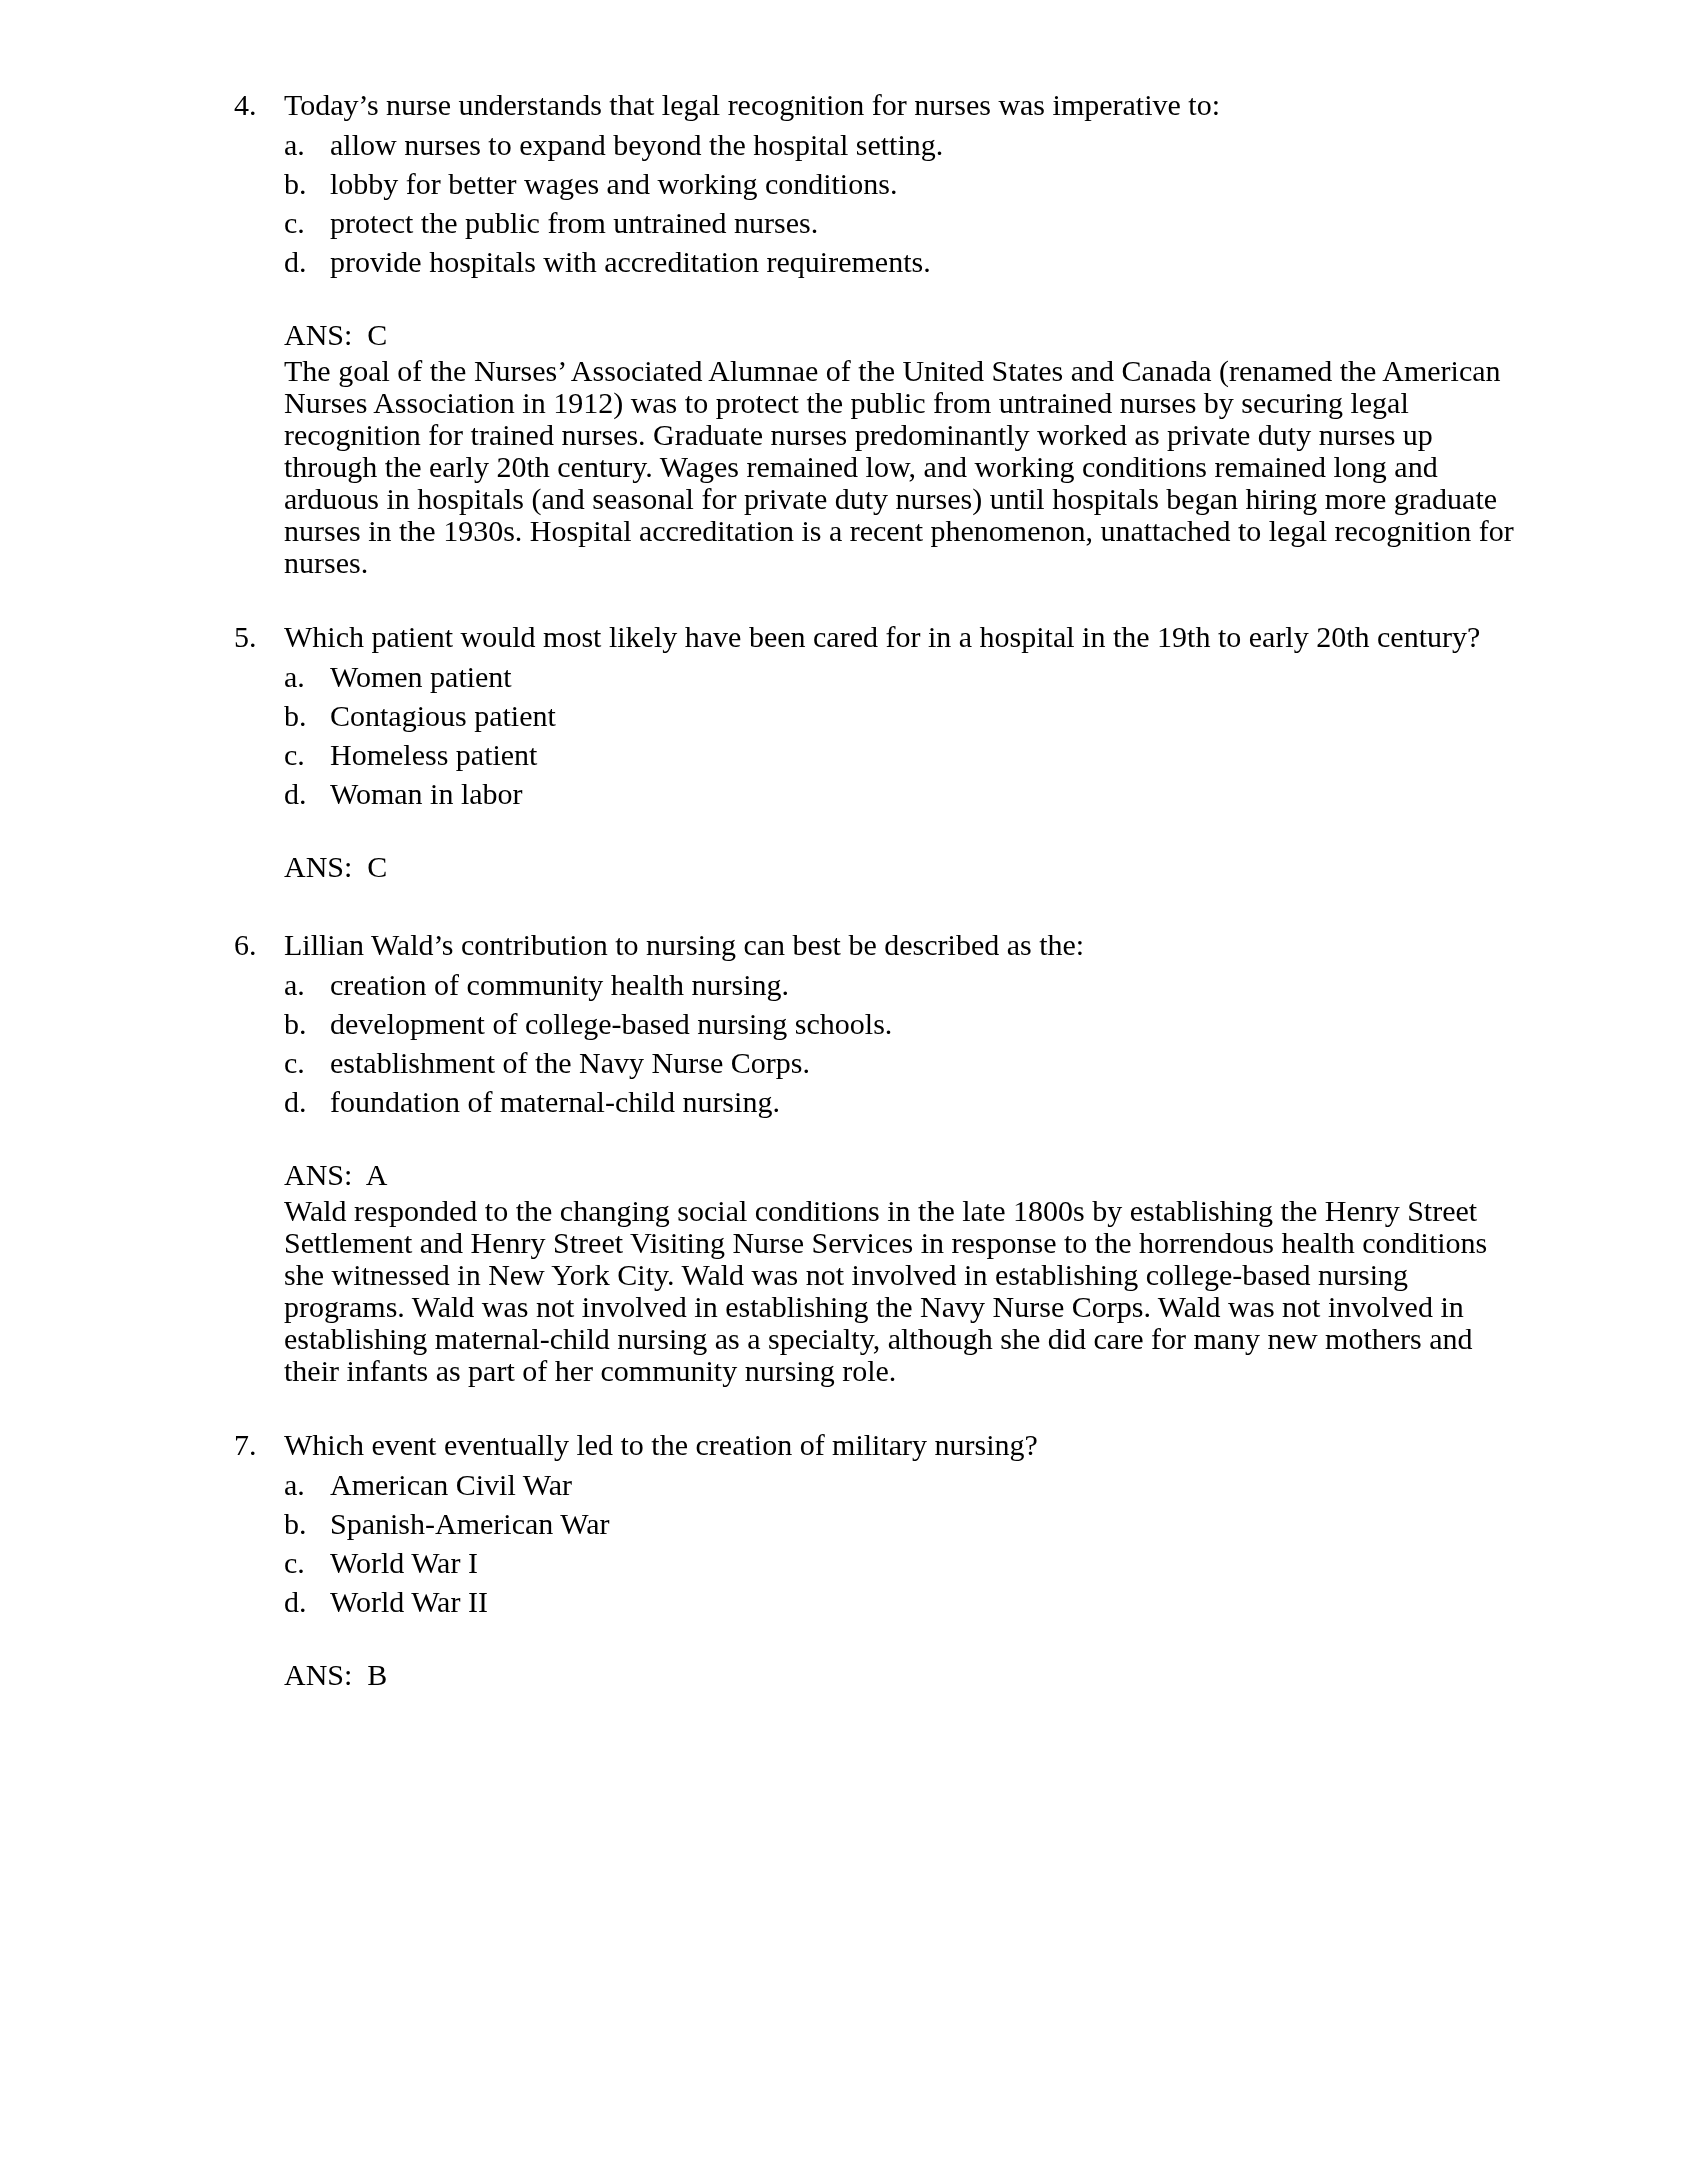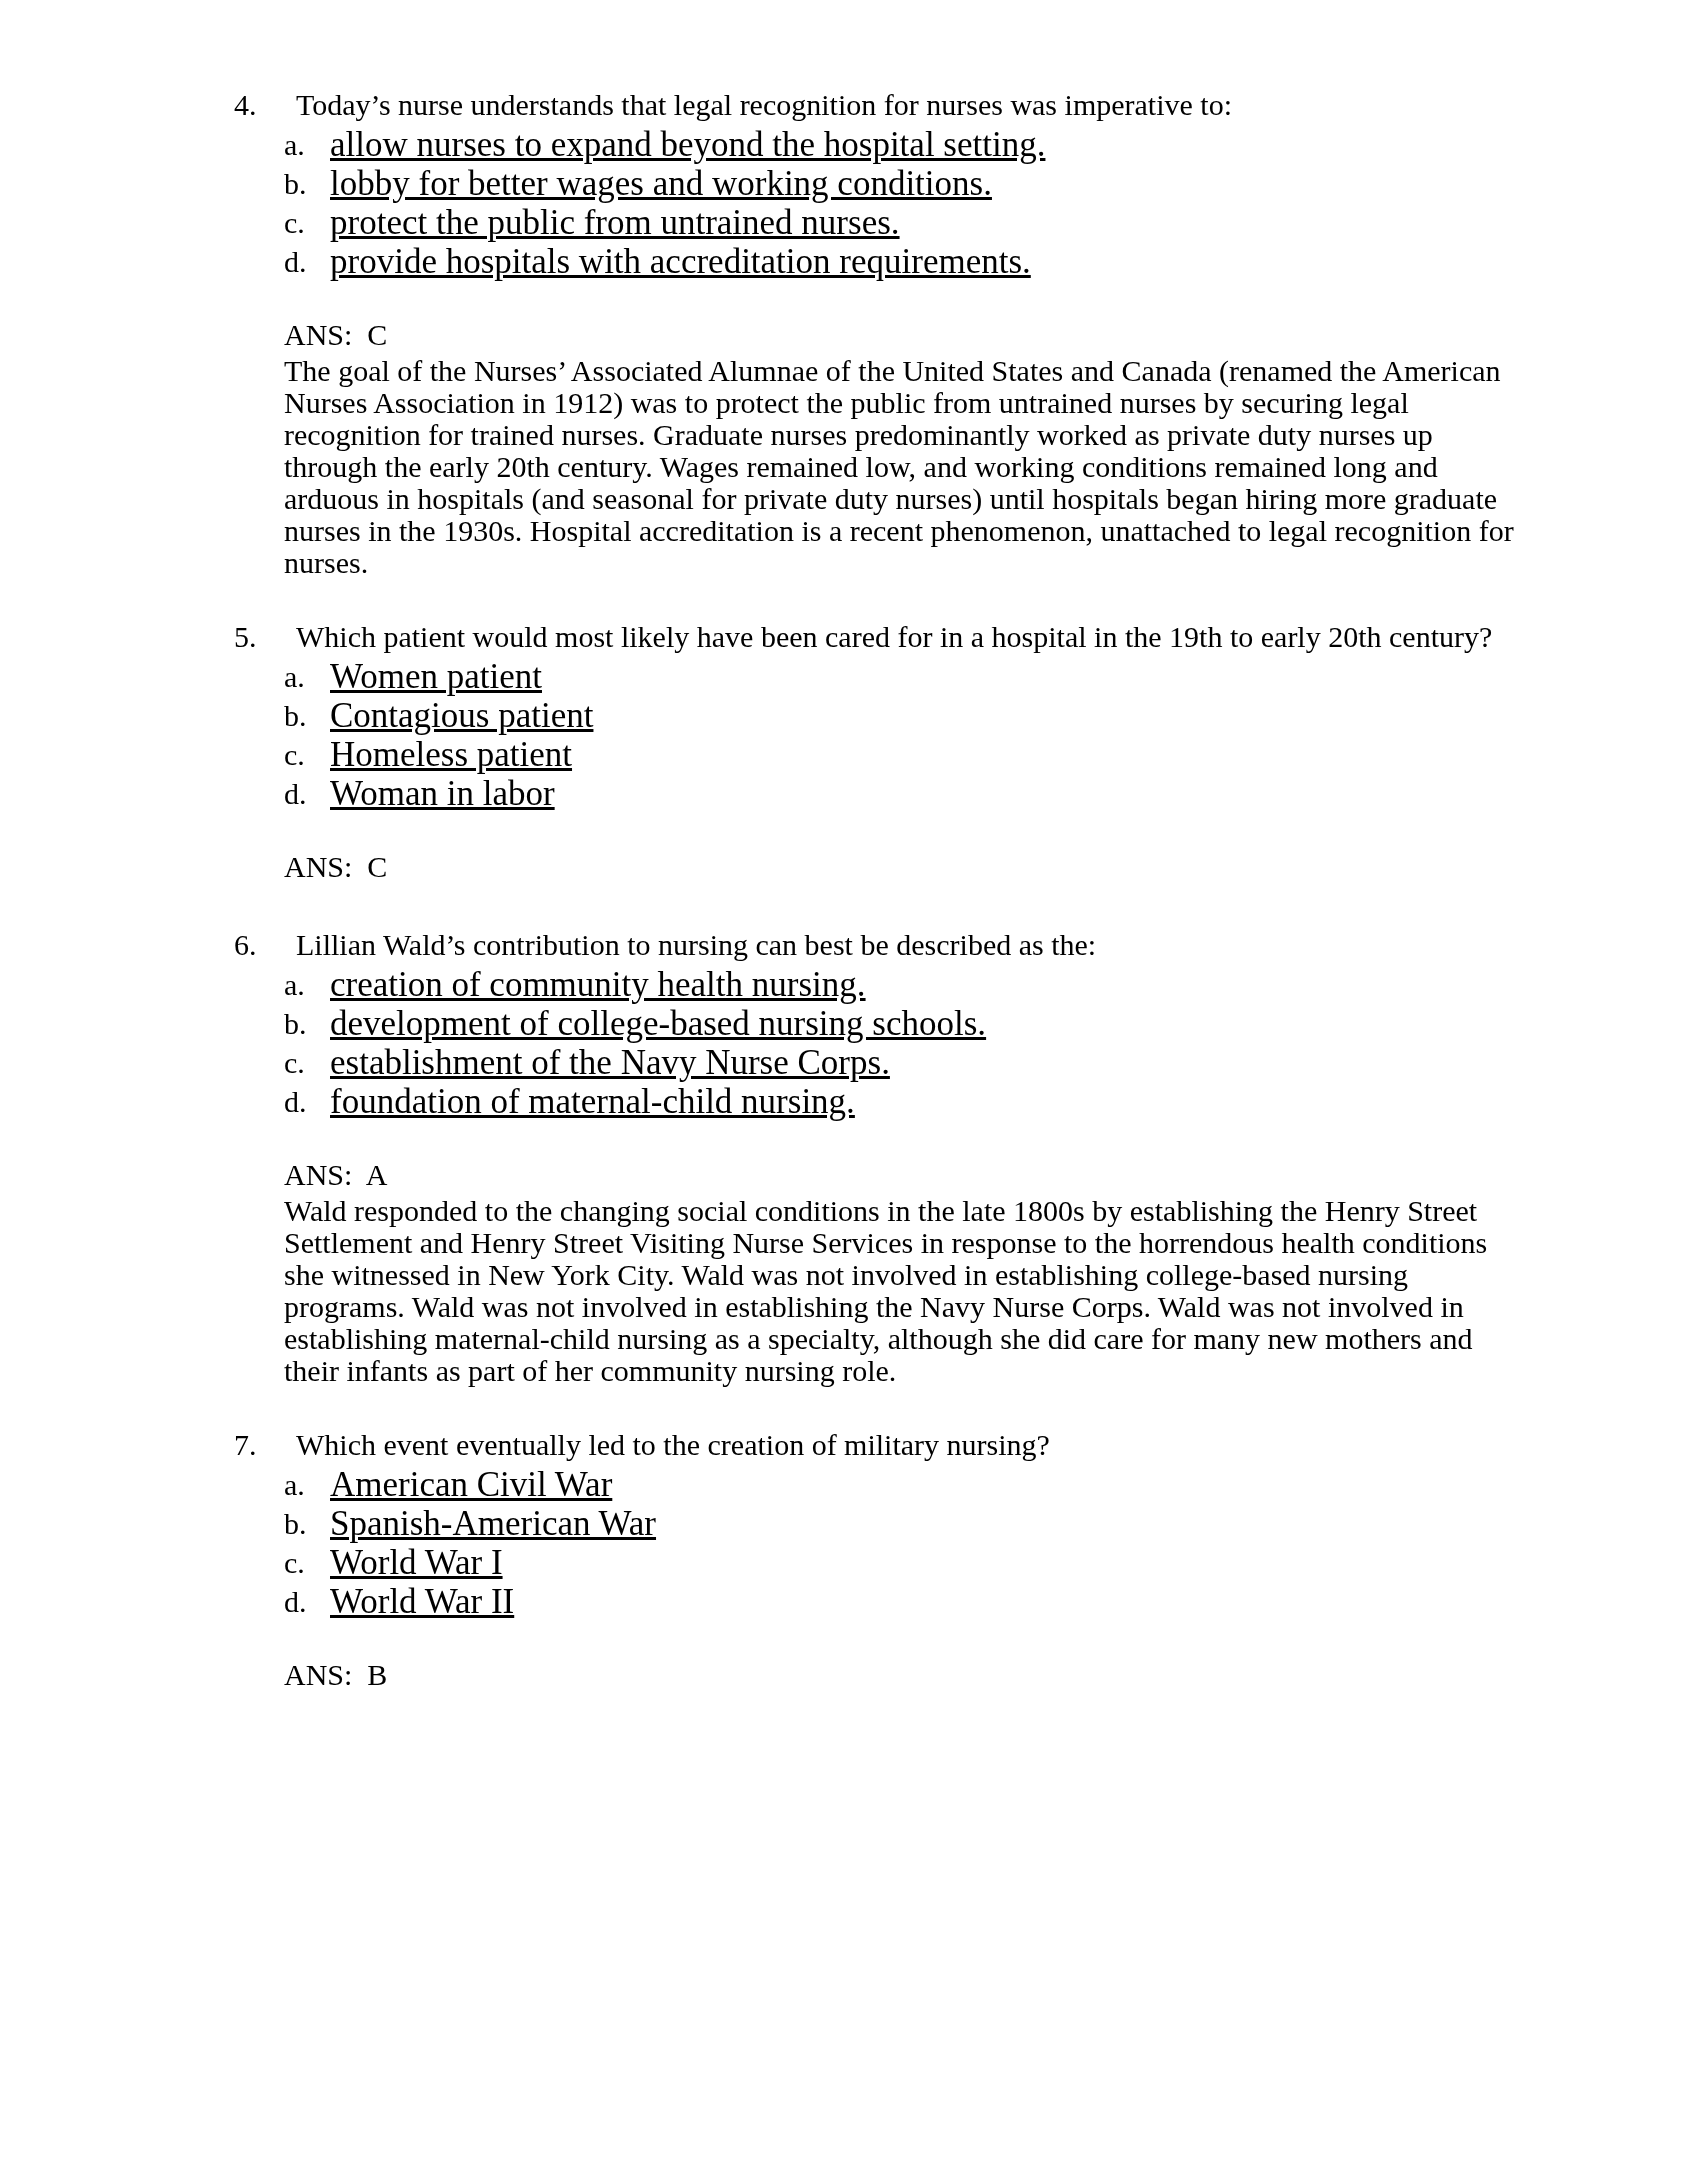--- a/index.html
+++ b/index.html
@@ -41,21 +41,20 @@
     font-size: 30px;
     line-height: 40px;
     text-align: left;
   }
   .q-stem {
     flex: 1 1 auto;
     font-size: 30px;
     line-height: 40px;
     text-align: left;
     padding-left: 0px;
-    margin-left: 12px;
   }
 
   
   .options {
     margin: 0;
     padding: 0;
     list-style: none;
   }
   .option-row {
     display: flex;
@@ -63,23 +62,22 @@
     margin-left: 50px;
   }
   .opt-letter {
     width: 46px;
     flex: 0 0 46px;
     font-size: 30px;
     line-height: 39px;
   }
   .opt-text {
     flex: 1 1 auto;
-    font-size: 35px;
+    font-size: 30px;
     line-height: 39px;
-    text-decoration: underline;
   }
 
   
   .answer-block {
     margin-left: 50px;
     margin-top: 34px;
   }
   .ans-line {
     font-size: 30px;
     line-height: 40px;

